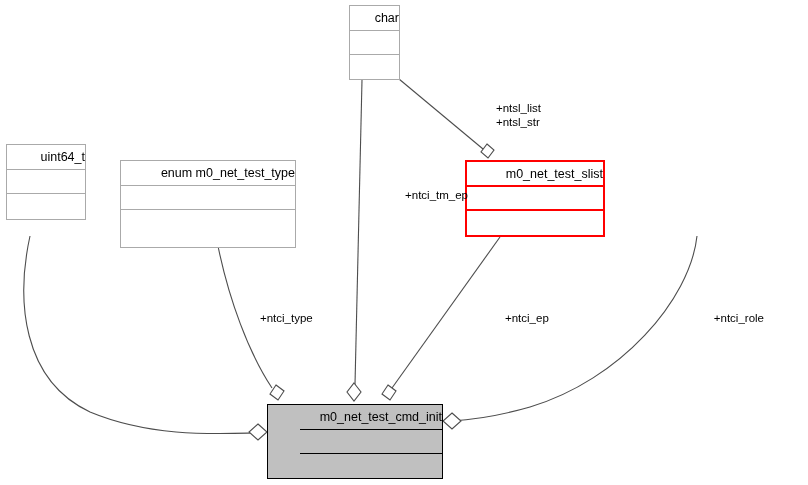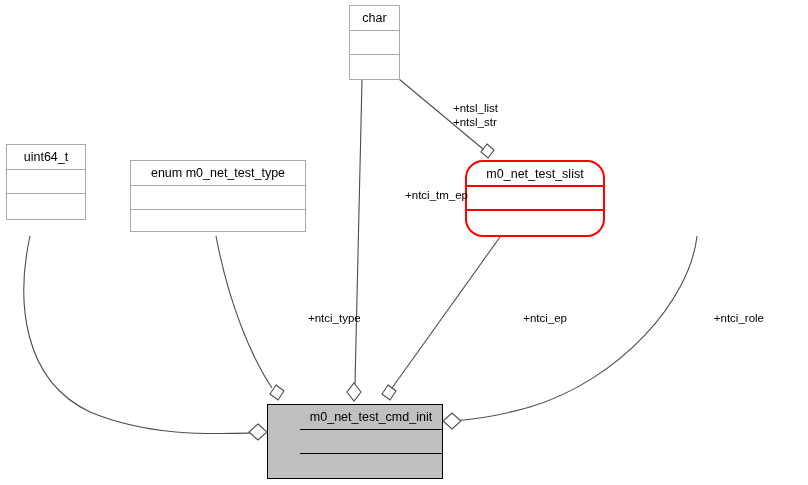--- a/index.html
+++ b/index.html
@@ -26,21 +26,21 @@
   .uml-box {
     position: absolute;
     box-sizing: border-box;
     border: 1px solid #aaaaaa;
     background: #ffffff;
     display: flex;
     flex-direction: column;
   }
   .uml-box .title-row {
     box-sizing: border-box;
-    text-align: center;
+    text-align: right;
     font-size: 12.5px;
     color: #000000;
     line-height: 24px;
     height: 25px;
     border-bottom: 1px solid #aaaaaa;
     white-space: nowrap;
     overflow: hidden;
   }
   .uml-box .attr-row {
     box-sizing: border-box;
@@ -118,44 +118,44 @@
     <div class="attr-row"></div>
     <div class="meth-row"></div>
   </div>
 
   <div class="uml-box" style="left:6px; top:144px; width:80px; height:76px;">
     <div class="title-row">uint64_t</div>
     <div class="attr-row"></div>
     <div class="meth-row"></div>
   </div>
 
-  <div class="uml-box" style="left:130px; top:160px; width:176px; height:72px;">
+  <div class="uml-box" style="left:120px; top:160px; width:176px; height:88px;">
     <div class="title-row">enum m0_net_test_type</div>
     <div class="attr-row"></div>
     <div class="meth-row"></div>
   </div>
 
-  <div class="uml-box highlight" style="left:465px; top:160px; width:140px; height:77px;border-radius:18px;">
+  <div class="uml-box highlight" style="left:465px; top:160px; width:140px; height:77px;">
     <div class="title-row">m0_net_test_slist</div>
     <div class="attr-row"></div>
     <div class="meth-row"></div>
   </div>
 
 
   <div class="uml-box focus" style="left:267px; top:404px; width:176px; height:75px;">
     <div class="title-row">m0_net_test_cmd_init</div>
     <div class="attr-row"></div>
     <div class="meth-row"></div>
   </div>
 
-  <div class="edge-label" style="left:453px; top:102px; width:110px; text-align:left;">+ntsl_list
+  <div class="edge-label" style="left:496px; top:102px; width:110px; text-align:left;">+ntsl_list
 +ntsl_str</div>
 
   <div class="edge-label" style="left:368px; top:189px; width:100px; text-align:right;">+ntci_tm_ep</div>
 
 
-  <div class="edge-label" style="left:260px; top:312px; width:90px; text-align:left;margin-left:48px;">+ntci_type</div>
+  <div class="edge-label" style="left:260px; top:312px; width:90px; text-align:left;">+ntci_type</div>
 
-  <div class="edge-label" style="left:487px; top:312px; width:80px; text-align:right;">+ntci_ep</div>
+  <div class="edge-label" style="left:505px; top:312px; width:80px; text-align:left;">+ntci_ep</div>
 
   <div class="edge-label" style="left:674px; top:312px; width:90px; text-align:right;">+ntci_role</div>
 
 </div>
 
 </body></html>

